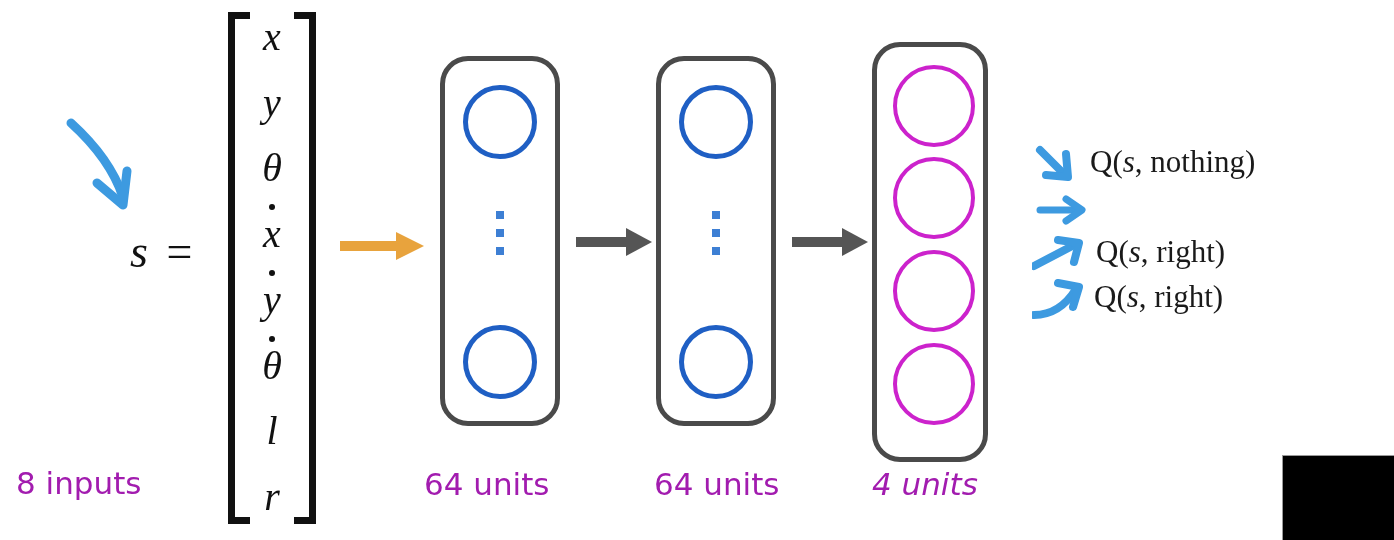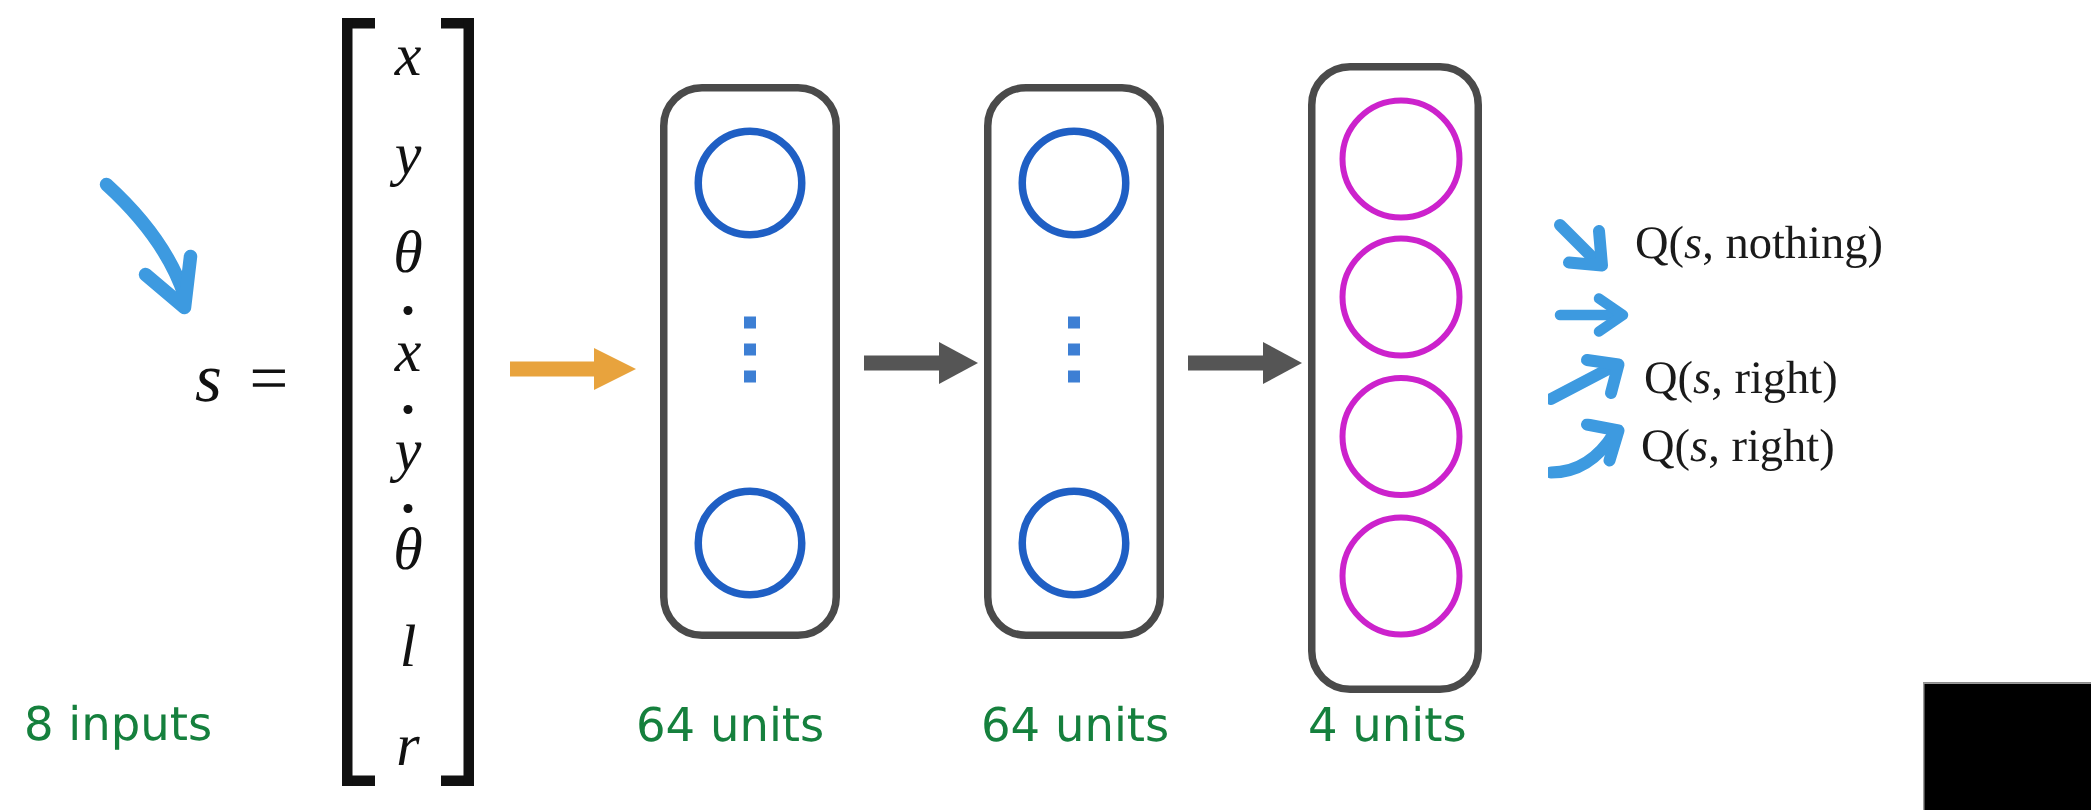--- a/index.html
+++ b/index.html
@@ -81,27 +81,27 @@
     width: 6px;
     height: 6px;
     border-radius: 50%;
     background: #111111;
   }
 
   
   .purple-label {
     font-family: "DejaVu Sans", sans-serif;
     font-size: 31px;
-    color: #15803d;
+    color: #a21caf;
     white-space: nowrap;
   }
   #label-inputs { left: 16px; top: 465px; }
   #label-h1 { left: 424px; top: 466px; }
   #label-h2 { left: 654px; top: 466px; }
-  #label-out { left: 872px; top: 466px; }
+  #label-out { left: 872px; top: 466px; font-style: italic; }
 
   
   .layer-box {
     position: absolute;
     box-sizing: border-box;
     border: 5px solid #4a4a4a;
     border-radius: 28px;
     background: #ffffff;
   }
   #layer-h1 { left: 440px; top: 56px; width: 120px; height: 370px; }

